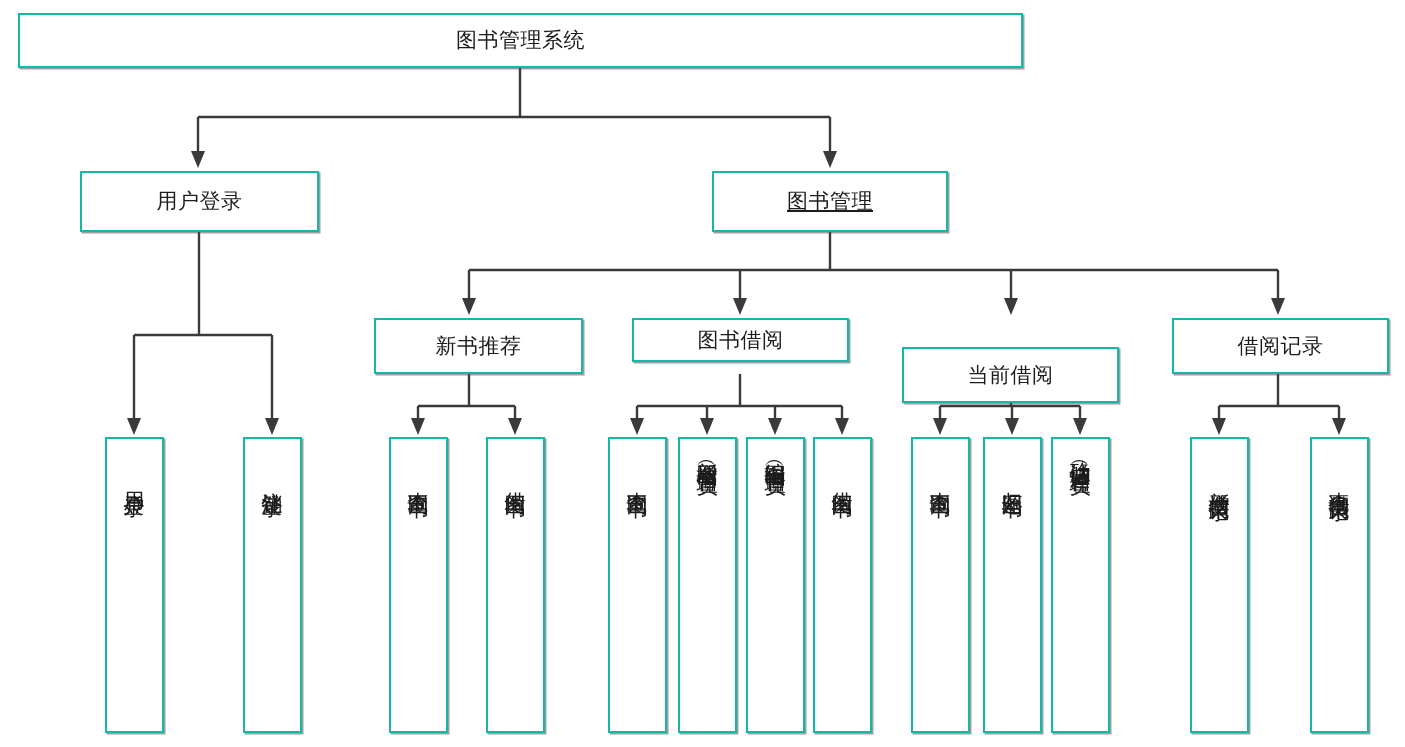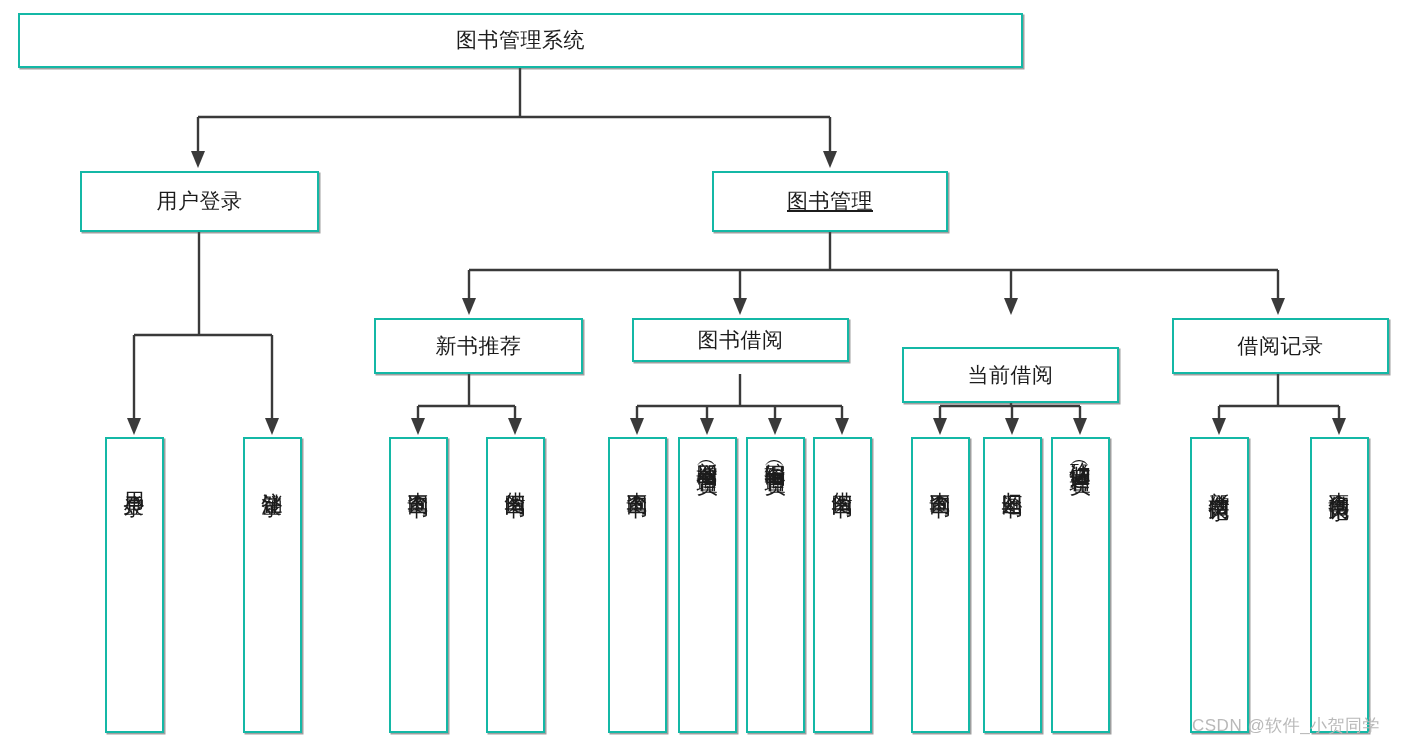--- a/index.html
+++ b/index.html
@@ -185,14 +185,13 @@
       <div class="node vertical" style="left: 1051px; top: 437px; width: 59px; height: 296px;">
         <span class="node-label">确认归还（管理员）</span>
       </div>
       <div class="node vertical mid" style="left: 1190px; top: 437px; width: 59px; height: 296px;">
         <span class="node-label">新增借阅记录</span>
       </div>
       <div class="node vertical mid" style="left: 1310px; top: 437px; width: 59px; height: 296px;">
         <span class="node-label">查询借阅记录</span>
       </div>
     </div>
-  <div class="watermark" style="left: 1192px; top: 714px;">CSDN @软件_小贺同学</div>
 </div>
 
 </body></html>

